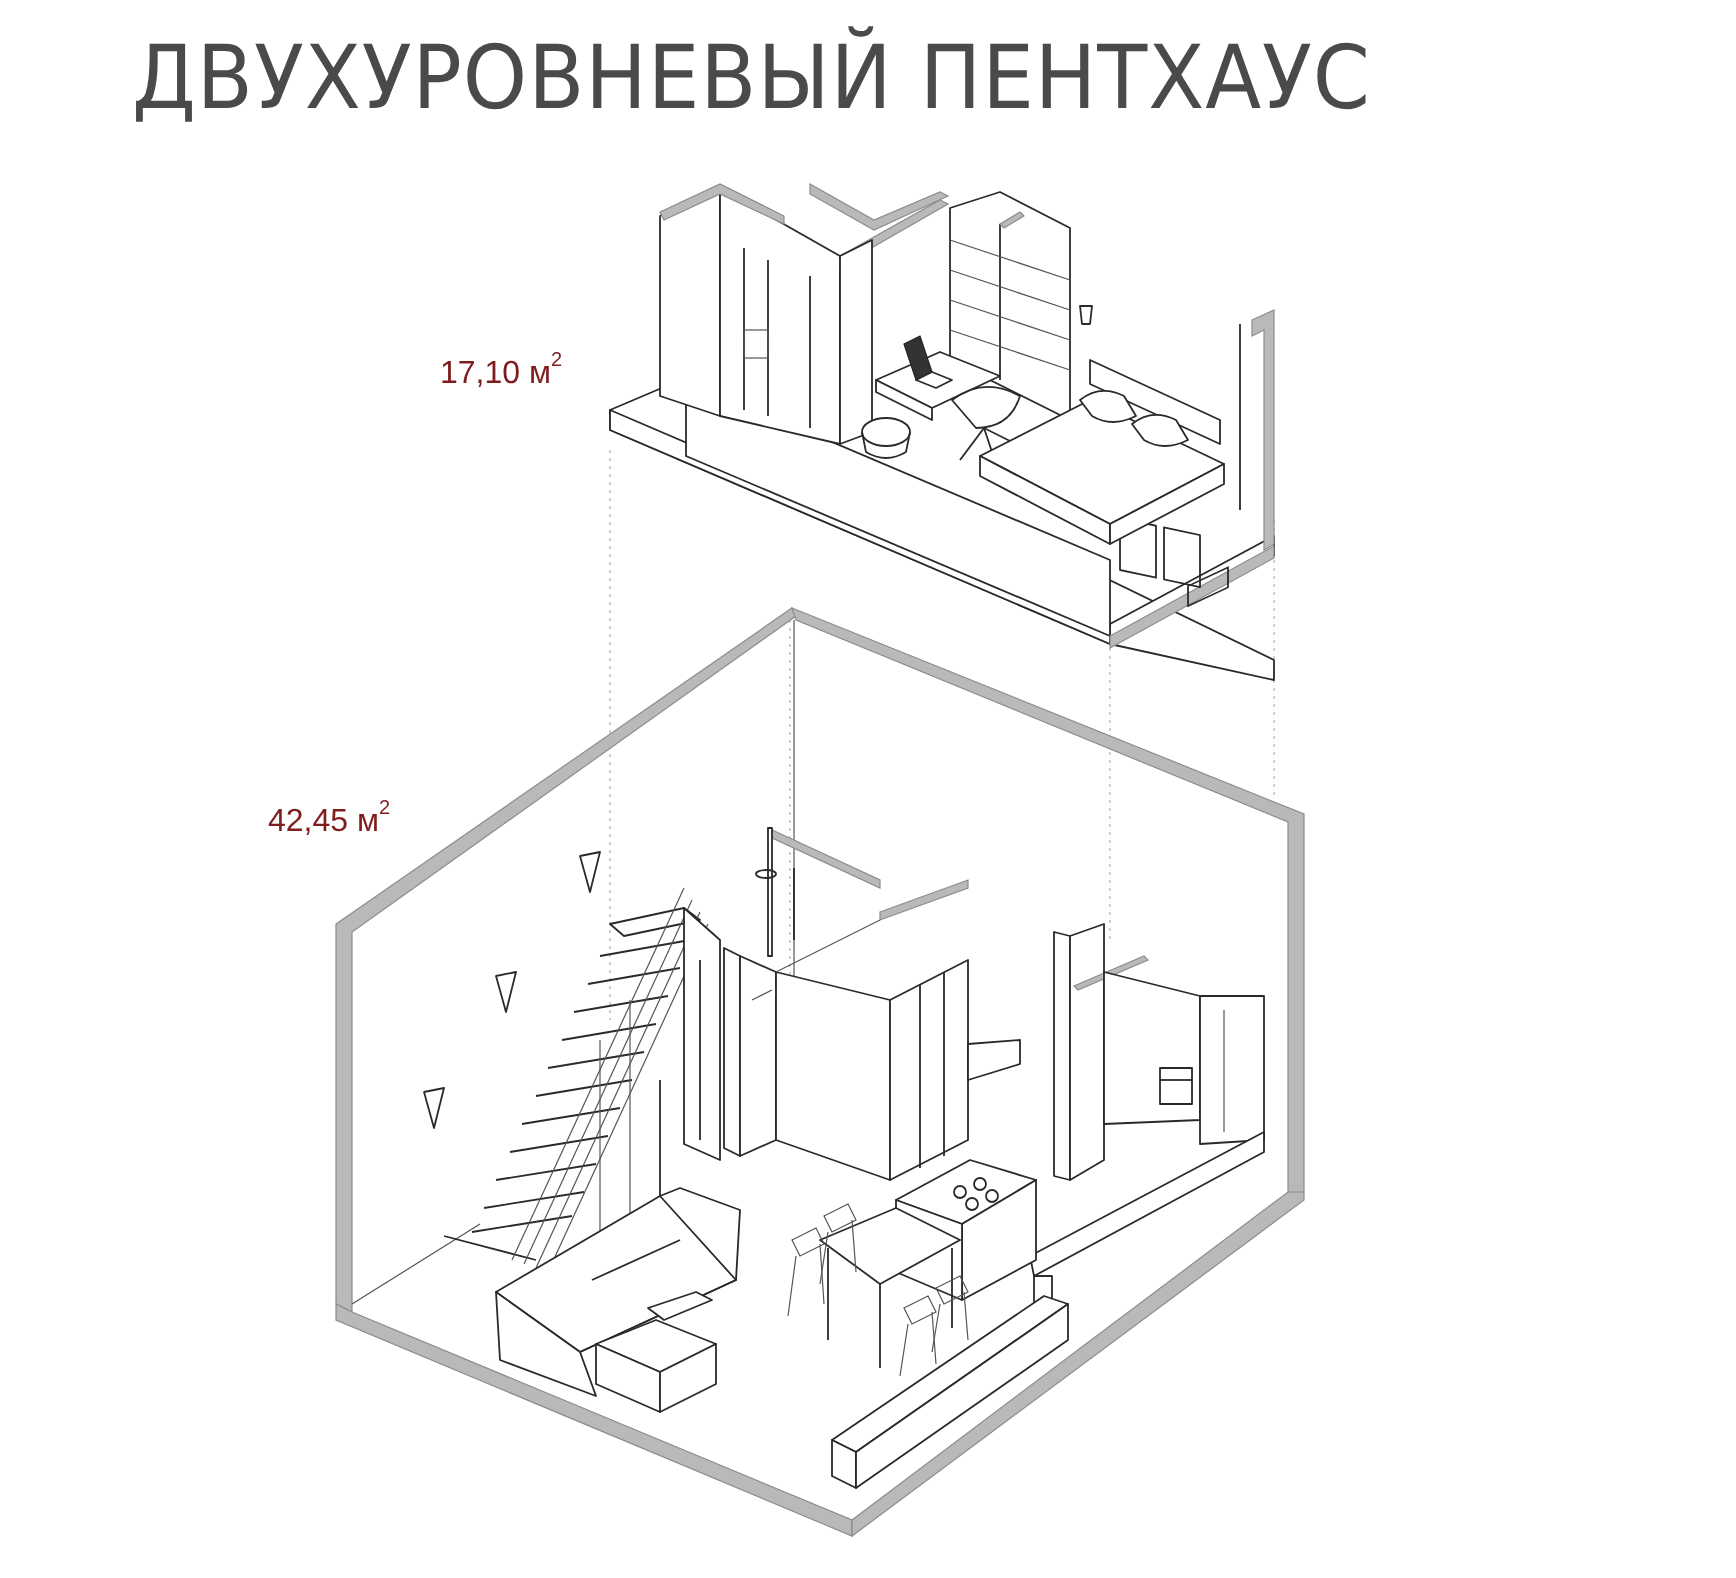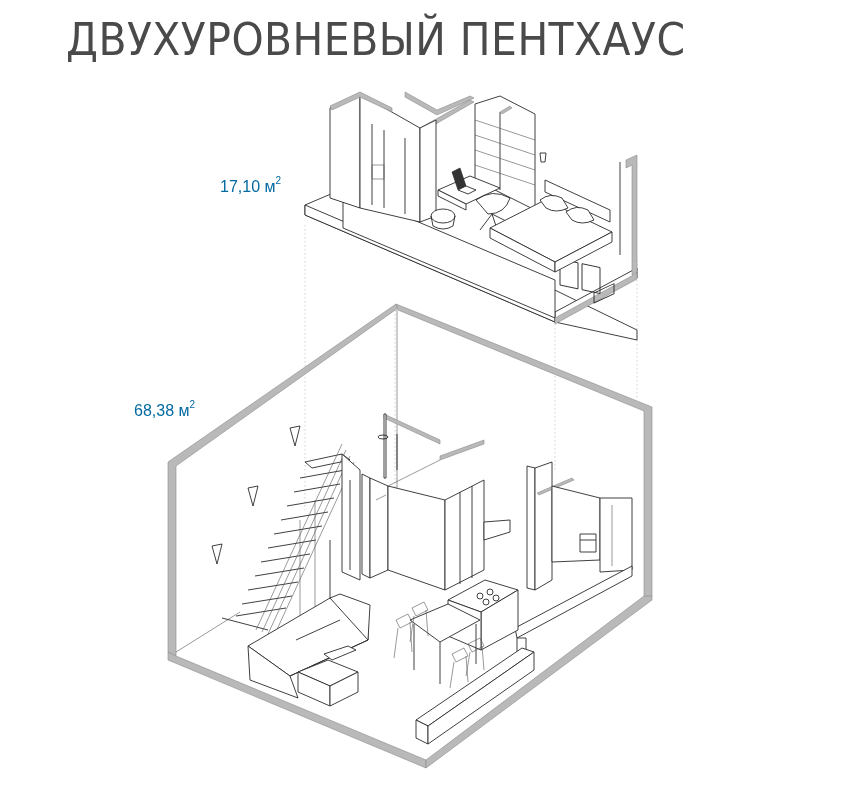--- a/index.html
+++ b/index.html
@@ -1,38 +1,38 @@
 <!DOCTYPE html>
 <html><head>
 <meta charset="utf-8">
 <style>
   html, body { margin:0; padding:0; background:#ffffff; }
   body { width:868px; height:789px; position:relative; overflow:hidden; font-family:"Liberation Sans", sans-serif; }
   .title { position:absolute; left:66px; top:14px; font-family:"DejaVu Sans", sans-serif; font-weight:normal; font-size:44px; letter-spacing:0.5px; color:#4a4a4a; white-space:nowrap; transform:scaleX(0.93); transform-origin:left top; }
-  .area-label { position:absolute; font-family:"Liberation Sans", sans-serif; font-size:16px; color:#0369a1; white-space:nowrap; }
+  .area-label { position:absolute; font-family:"Liberation Sans", sans-serif; font-size:16px; color:#7f1d1d; white-space:nowrap; }
   .area-label sup { font-size:10px; position:relative; top:-2px; }
   svg.drawing { position:absolute; left:0; top:0; }
   .ln { fill:none; stroke:#2a2a2a; stroke-width:0.9; stroke-linejoin:round; }
   .ln-thin { fill:none; stroke:#555; stroke-width:0.6; }
   .ln-dot { fill:none; stroke:#bbb; stroke-width:0.7; stroke-dasharray:1.5 2.5; }
   .wall { fill:#b9b9b9; stroke:#8c8c8c; stroke-width:0.6; }
   .face { fill:#ffffff; stroke:#2a2a2a; stroke-width:0.9; stroke-linejoin:round; }
   .dark { fill:#333; stroke:#222; stroke-width:0.6; }
 </style>
 </head>
 <body>
 
 <div class="title">ДВУХУРОВНЕВЫЙ ПЕНТХАУС</div>
 
 <div class="area-label" style="left:220px; top:177px;">
   <span>17,10 м</span><sup>2</sup>
 </div>
 
 <div class="area-label" style="left:134px; top:401px;">
-  <span>68,38 м</span><sup>2</sup>
+  <span>42,45 м</span><sup>2</sup>
 </div>
 
 <svg class="drawing" width="868" height="789" viewBox="0 0 868 789">
 
   <g>
     <line class="ln-dot" x1="305" y1="225" x2="305" y2="510"></line>
     <line class="ln-dot" x1="555" y1="320" x2="555" y2="470"></line>
     <line class="ln-dot" x1="637" y1="260" x2="637" y2="400"></line>
     <line class="ln-dot" x1="395" y1="310" x2="395" y2="500"></line>
   </g>

